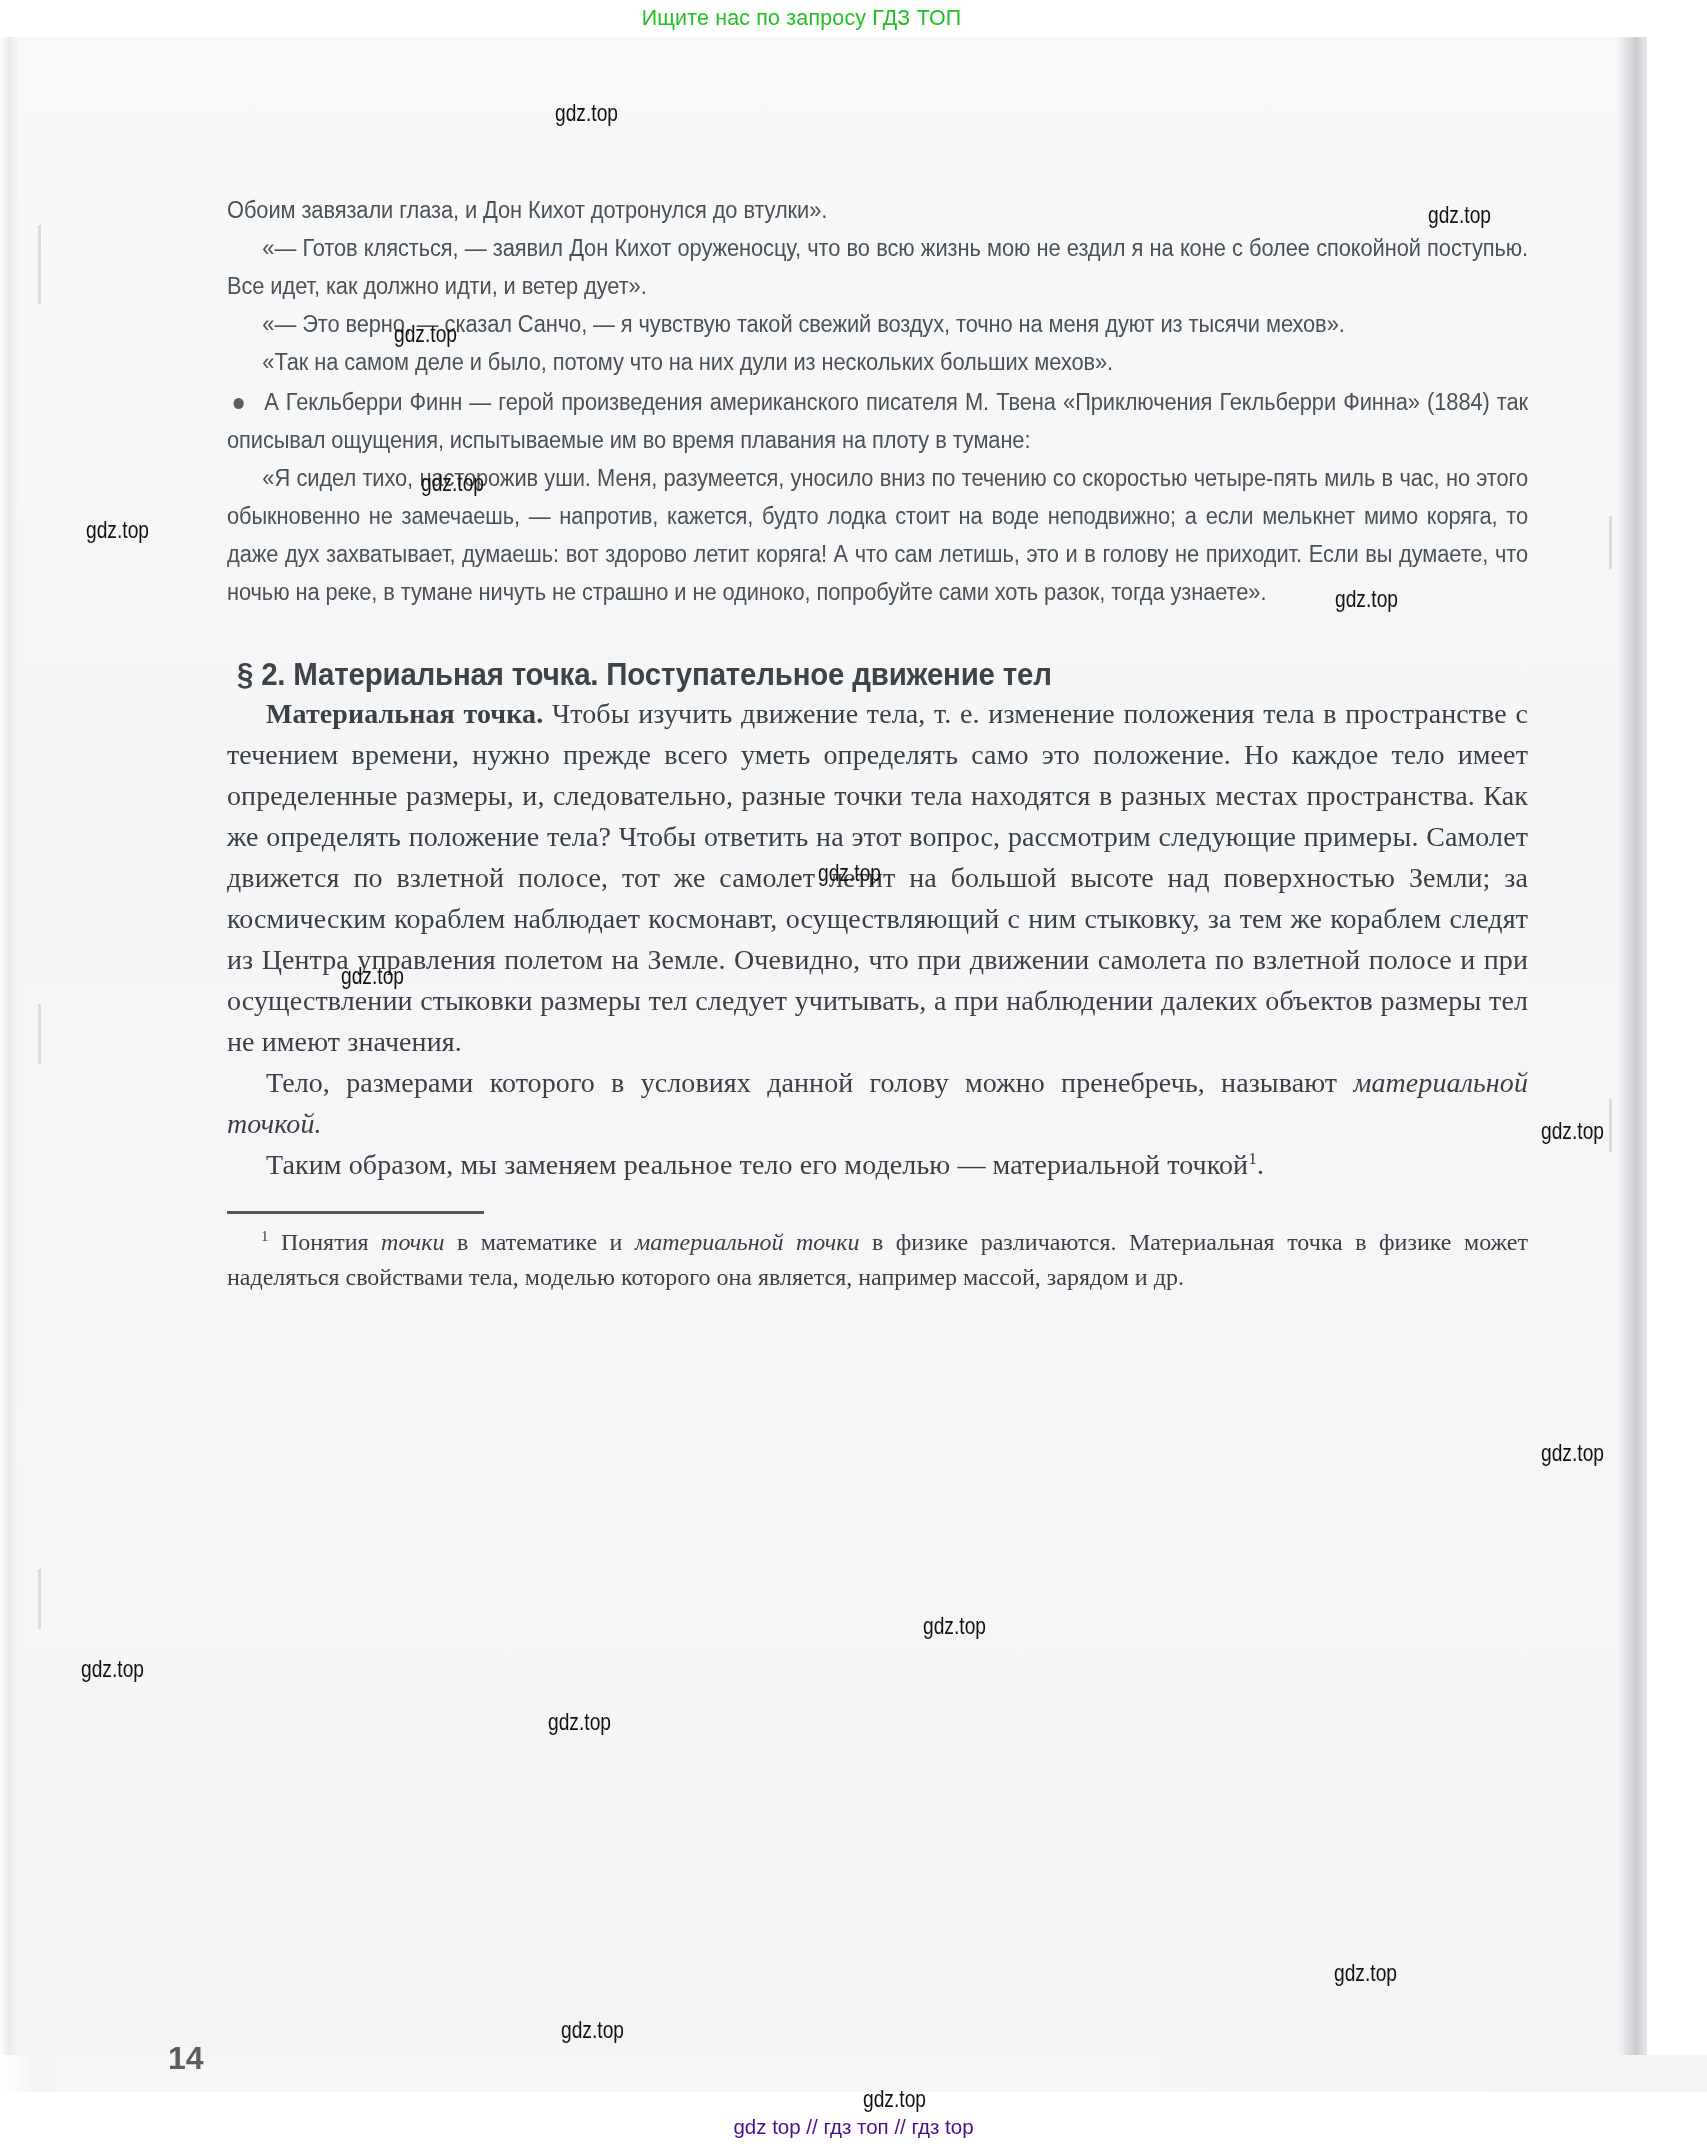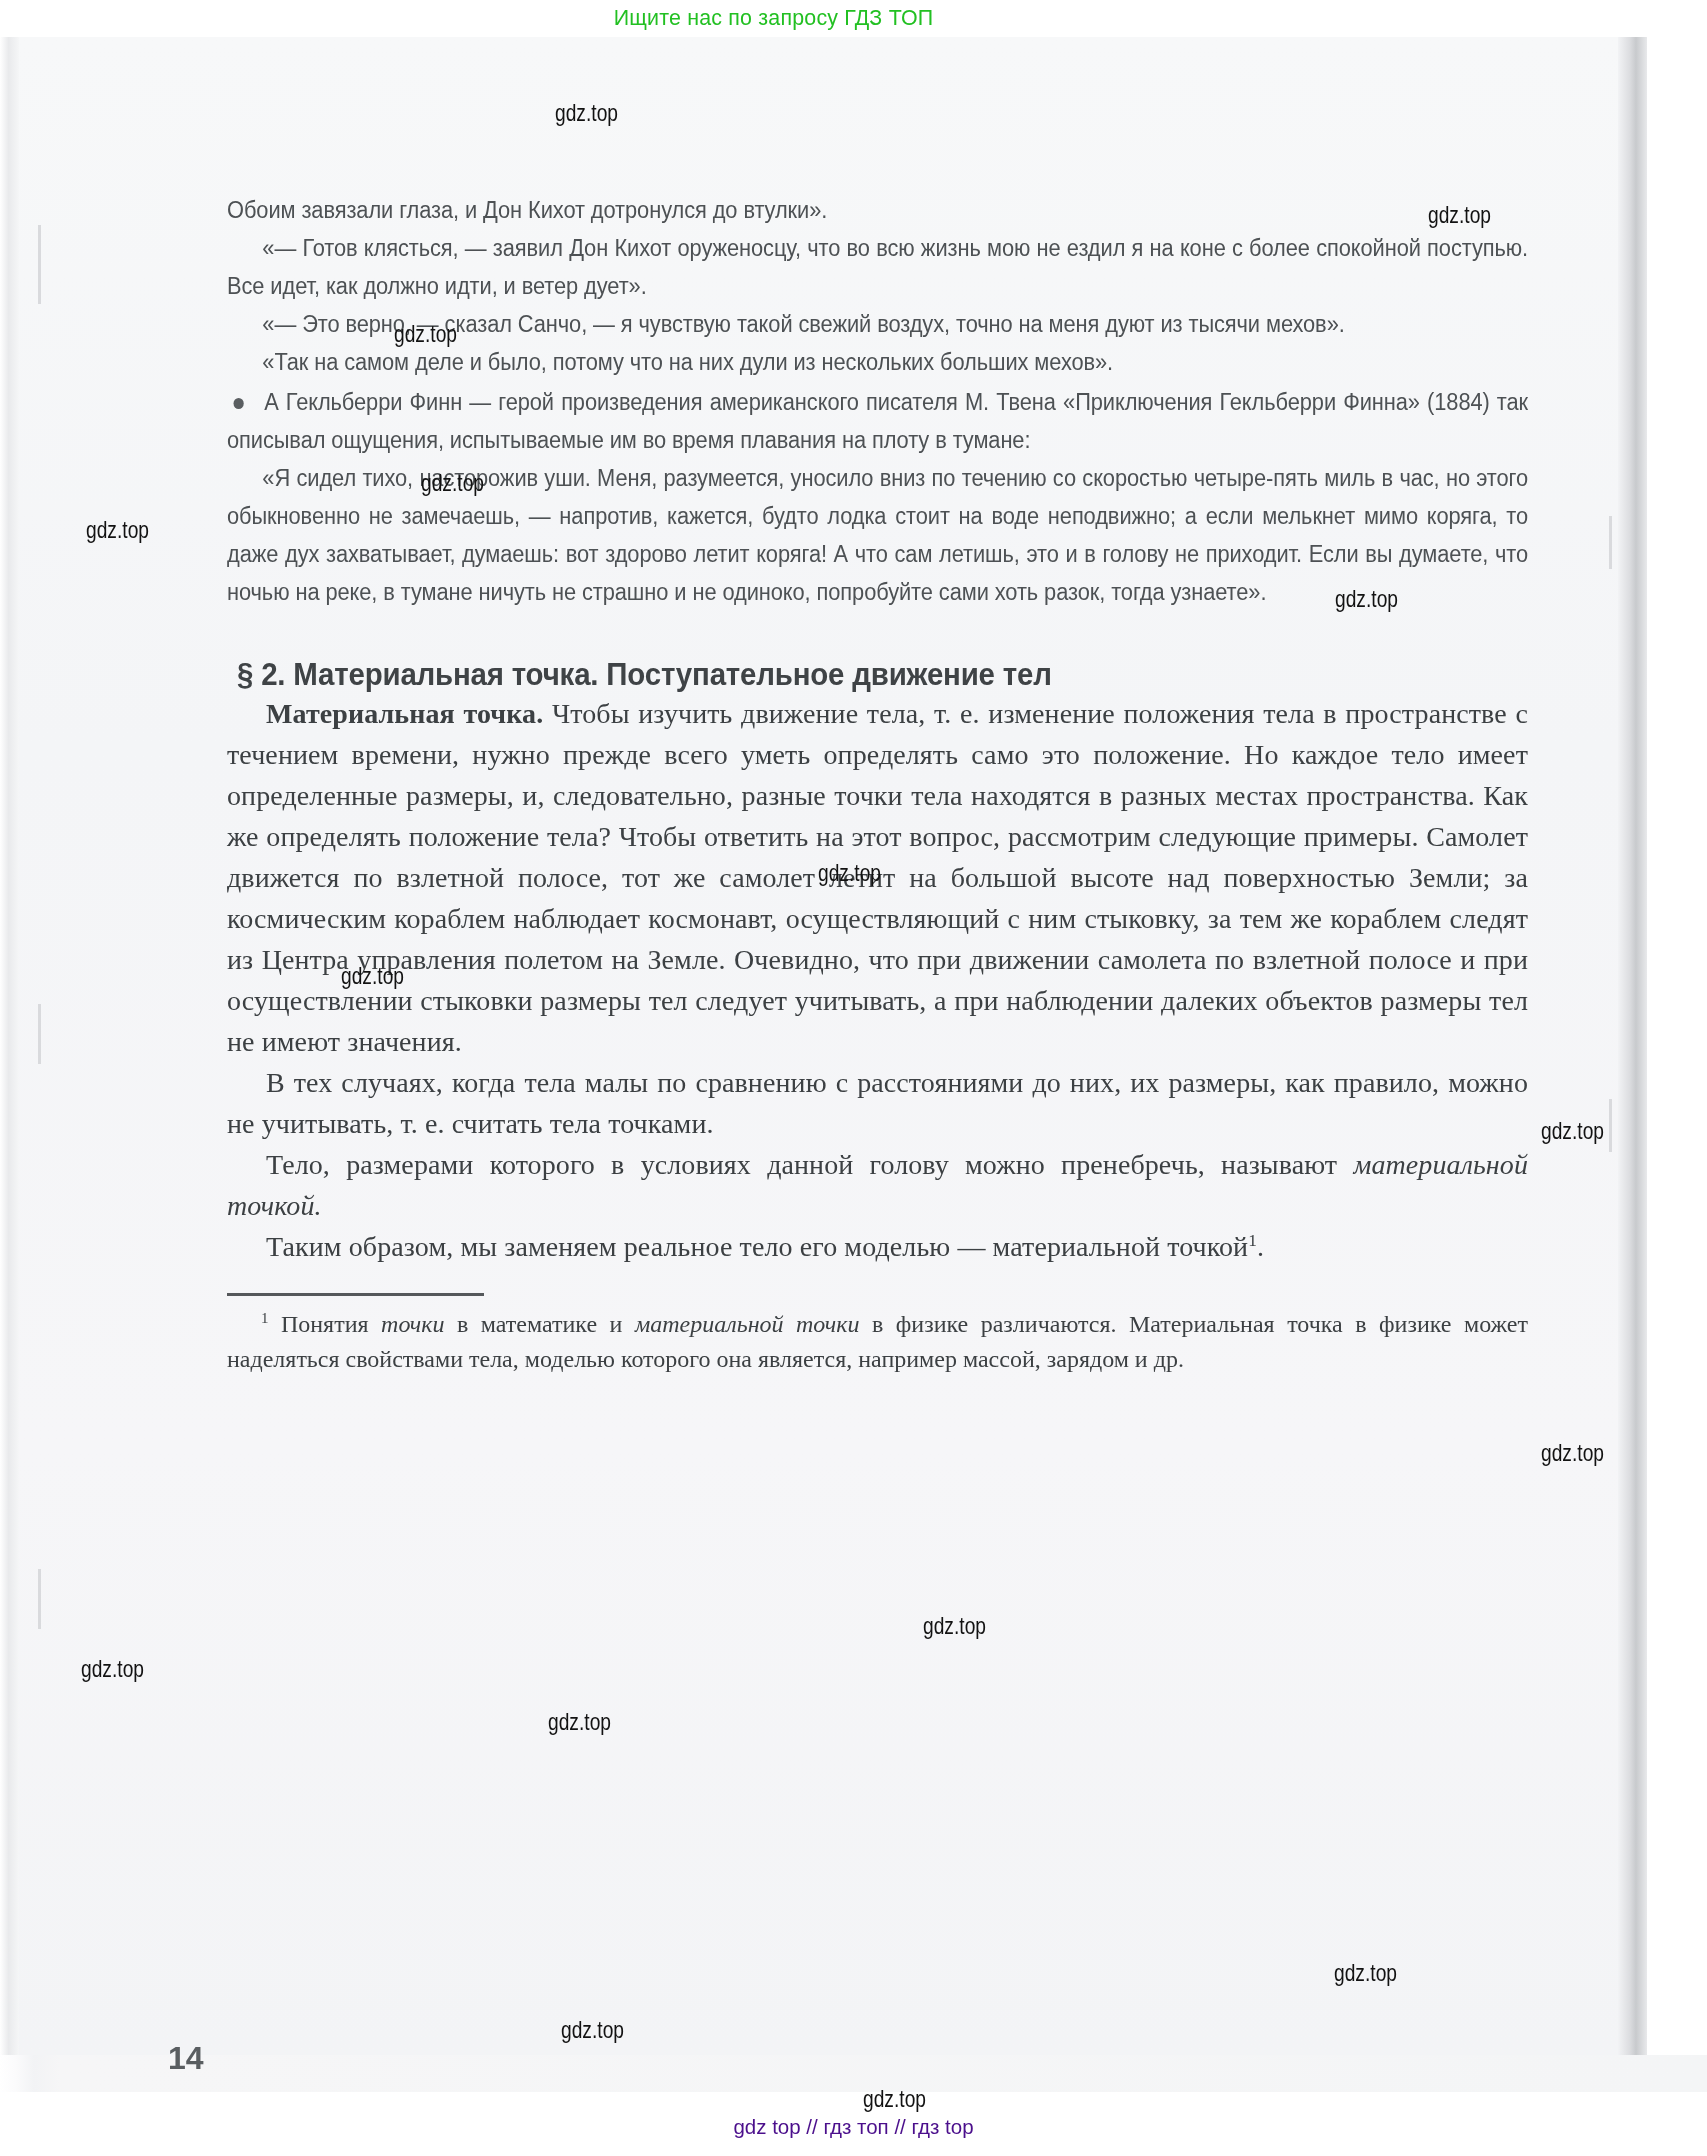--- a/index.html
+++ b/index.html
@@ -42,20 +42,21 @@
     background:#ffffff;
   }
   
   .tick{position:absolute;background:#d9dadd;}
 
   
   #promo{
     position:absolute; left:0; top:0; width:1547px; height:37px;
     display:flex; align-items:center; justify-content:center;
     background:#ffffff;
+    padding-left:28px;
   }
   #promo span{
     color:#22c022;
     font-family:"Liberation Sans", sans-serif;
     font-size:21.4px;
     letter-spacing:0.2px;
     white-space:nowrap;
   }
 
   
@@ -205,21 +206,20 @@
         <p class="btxt">А Гекльберри Финн — герой произведения американского писателя М. Твена «Приключения Гекльберри Финна» (1884) так описывал ощущения, испытываемые им во время плавания на плоту в тумане:</p>
       </div>
 
       <p class="ind">«Я сидел тихо, насторожив уши. Меня, разумеется, уносило вниз по течению со скоростью четыре-пять миль в час, но этого обыкновенно не замечаешь, — напротив, кажется, будто лодка стоит на воде неподвижно; а если мелькнет мимо коряга, то даже дух захватывает, думаешь: вот здорово летит коряга! А что сам летишь, это и в голову не приходит. Если вы думаете, что ночью на реке, в тумане ничуть не страшно и не одиноко, попробуйте сами хоть разок, тогда узнаете».</p>
     </div>
 
     <div id="heading">§ 2. Материальная точка. Поступательное движение тел</div>
 
     <div class="serif-block">
       <p><b>Материальная точка.</b><span> Чтобы изучить движение тела, т. е. изменение положения тела в пространстве с течением времени, нужно прежде всего уметь определять само это положение. Но каждое тело имеет определенные размеры, и, следовательно, разные точки тела находятся в разных местах пространства. Как же определять положение тела? Чтобы ответить на этот вопрос, рассмотрим следующие примеры. Самолет движется по взлетной полосе, тот же самолет летит на большой высоте над поверхностью Земли; за космическим кораблем наблюдает космонавт, осуществляющий с ним стыковку, за тем же кораблем следят из Центра управления полетом на Земле. Очевидно, что при движении самолета по взлетной полосе и при осуществлении стыковки размеры тел следует учитывать, а при наблюдении далеких объектов размеры тел не имеют значения.</span></p>
-      <p>В тех случаях, когда тела малы по сравнению с расстояниями до них, их размеры, как правило, можно не учитывать, т. е. считать тела точками.</p>
       <p><span>Тело, размерами которого в условиях данной голову можно пренебречь, называют </span><i>материальной точкой.</i></p>
       <p><span>Таким образом, мы заменяем реальное тело его моделью — материальной точкой</span><sup>1</sup><span>.</span></p>
     </div>
 
     <div id="fn-rule"></div>
 
     <div id="footnote">
       <p><sup>1</sup><span> Понятия </span><i>точки</i><span> в математике и </span><i>материальной точки</i><span> в физике различаются. Материальная точка в физике может наделяться свойствами тела, моделью которого она является, например массой, зарядом и др.</span></p>
     </div>
 

